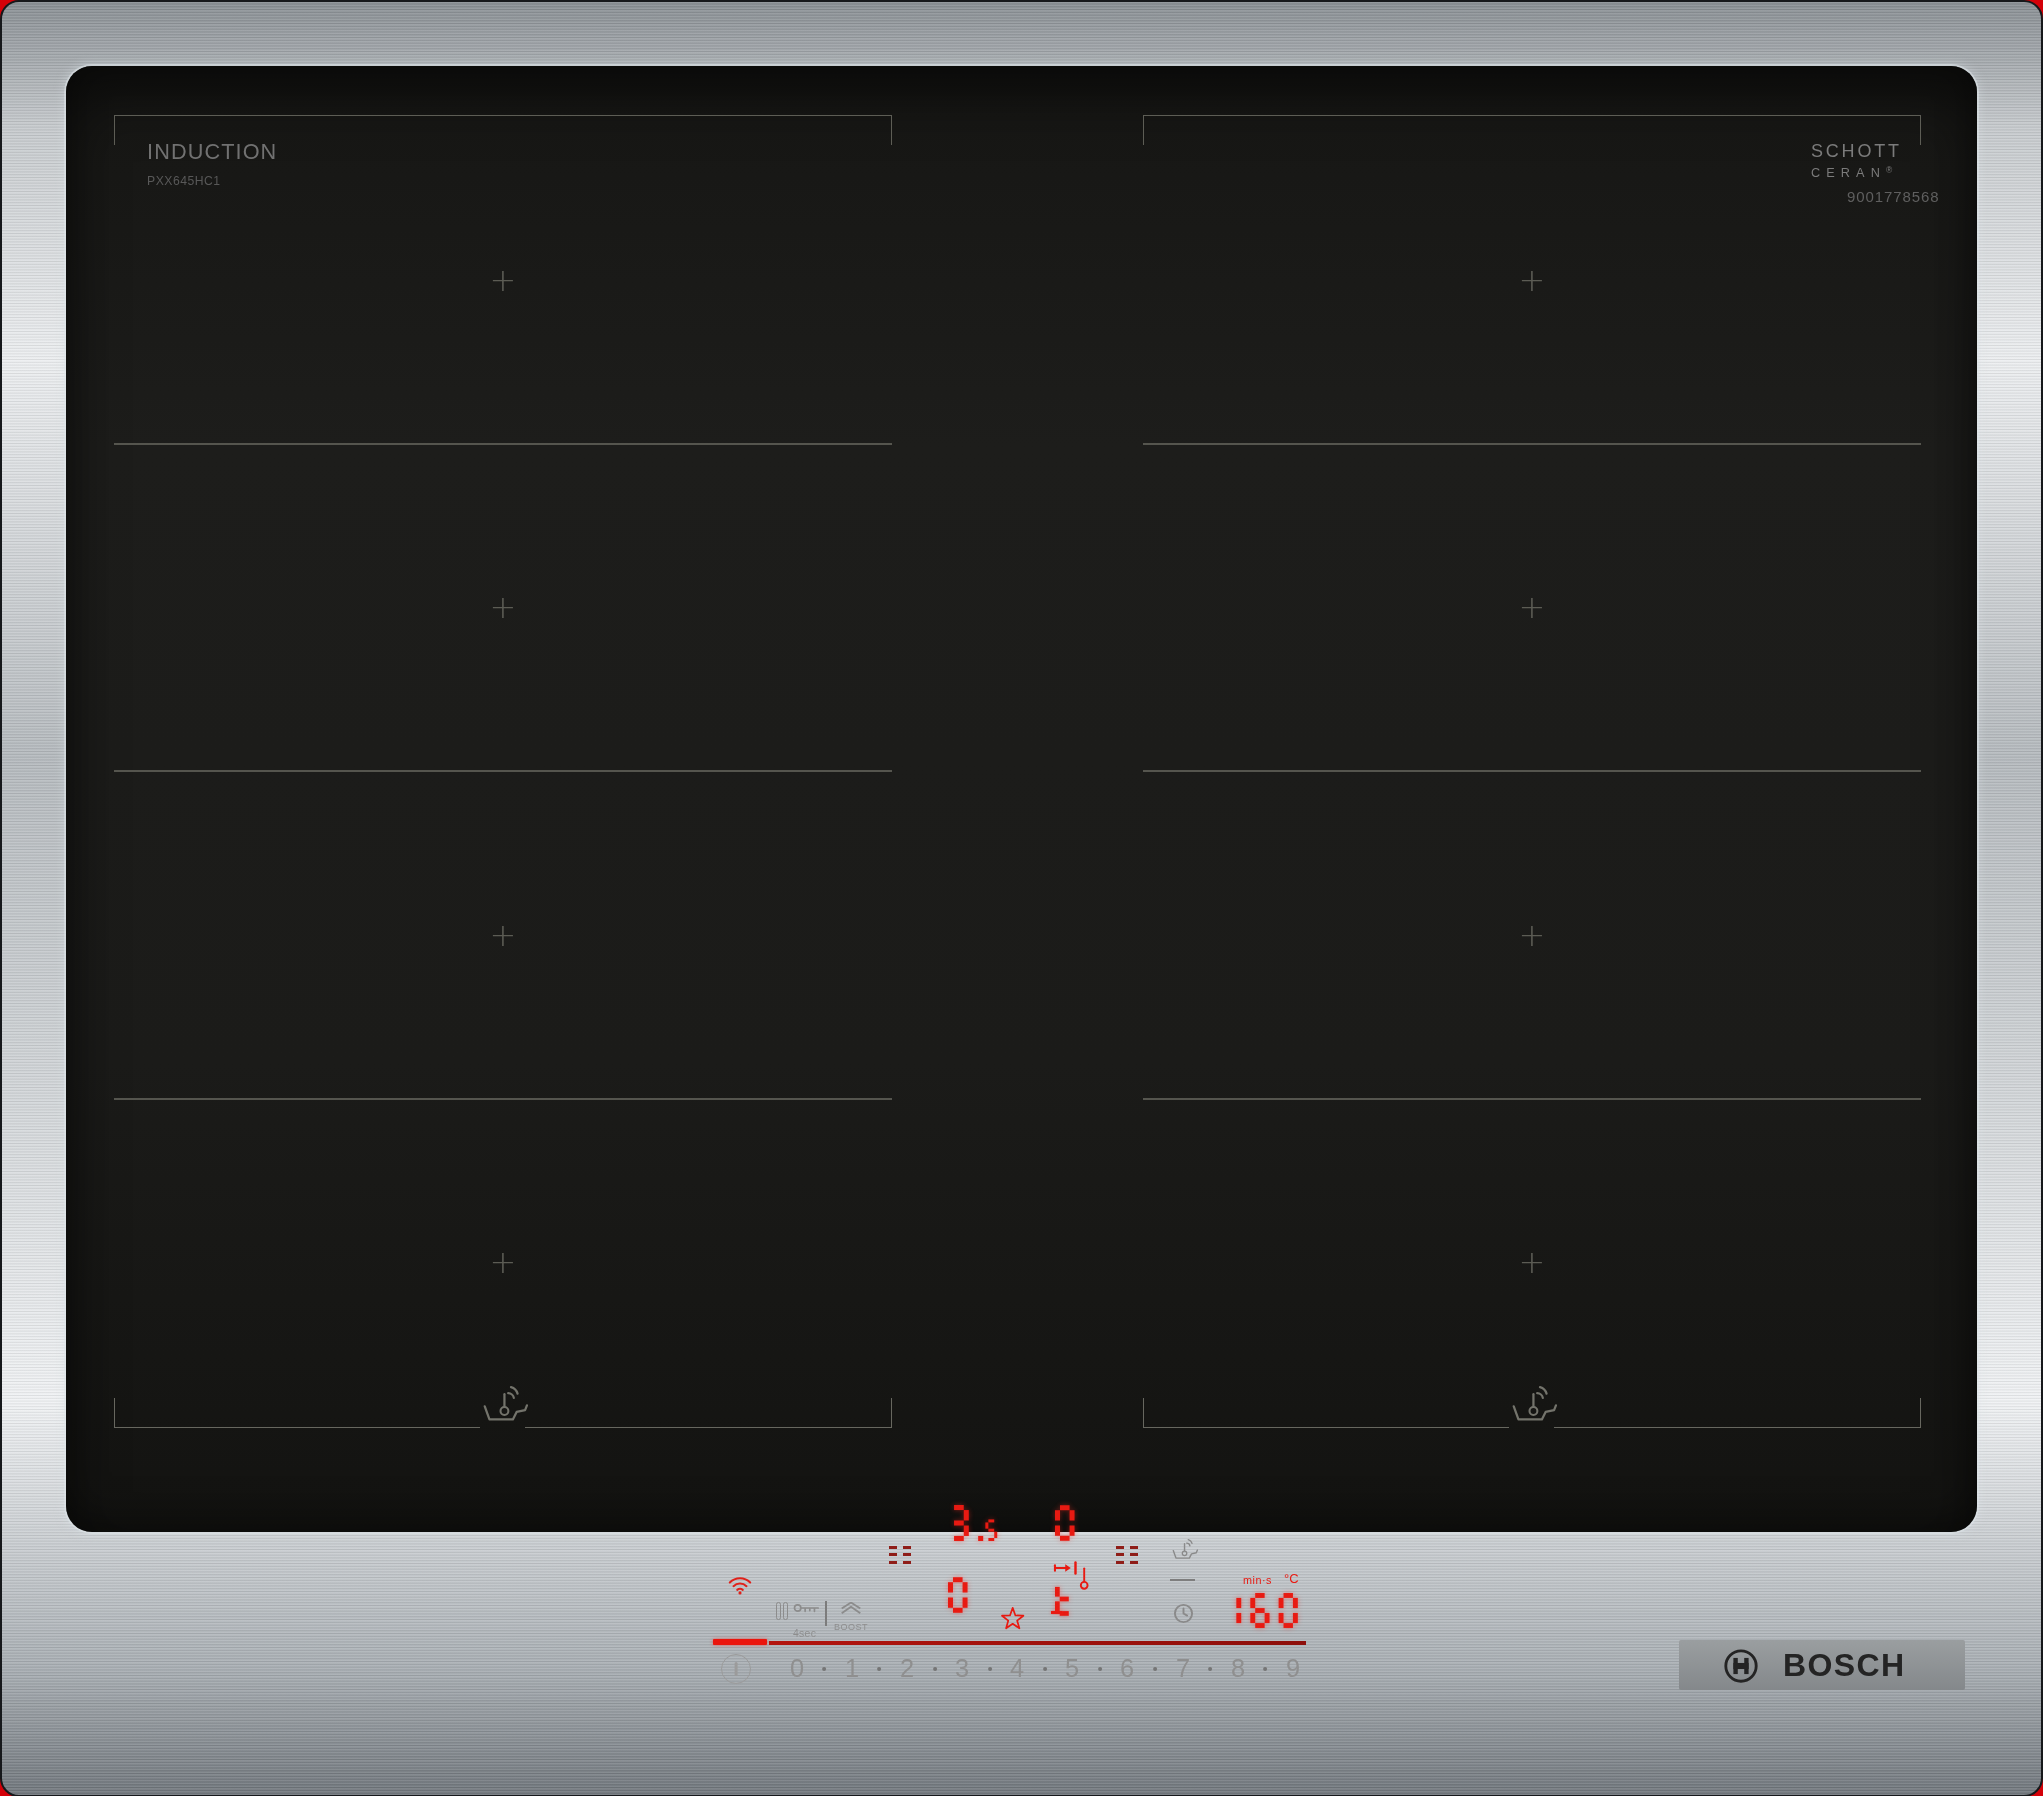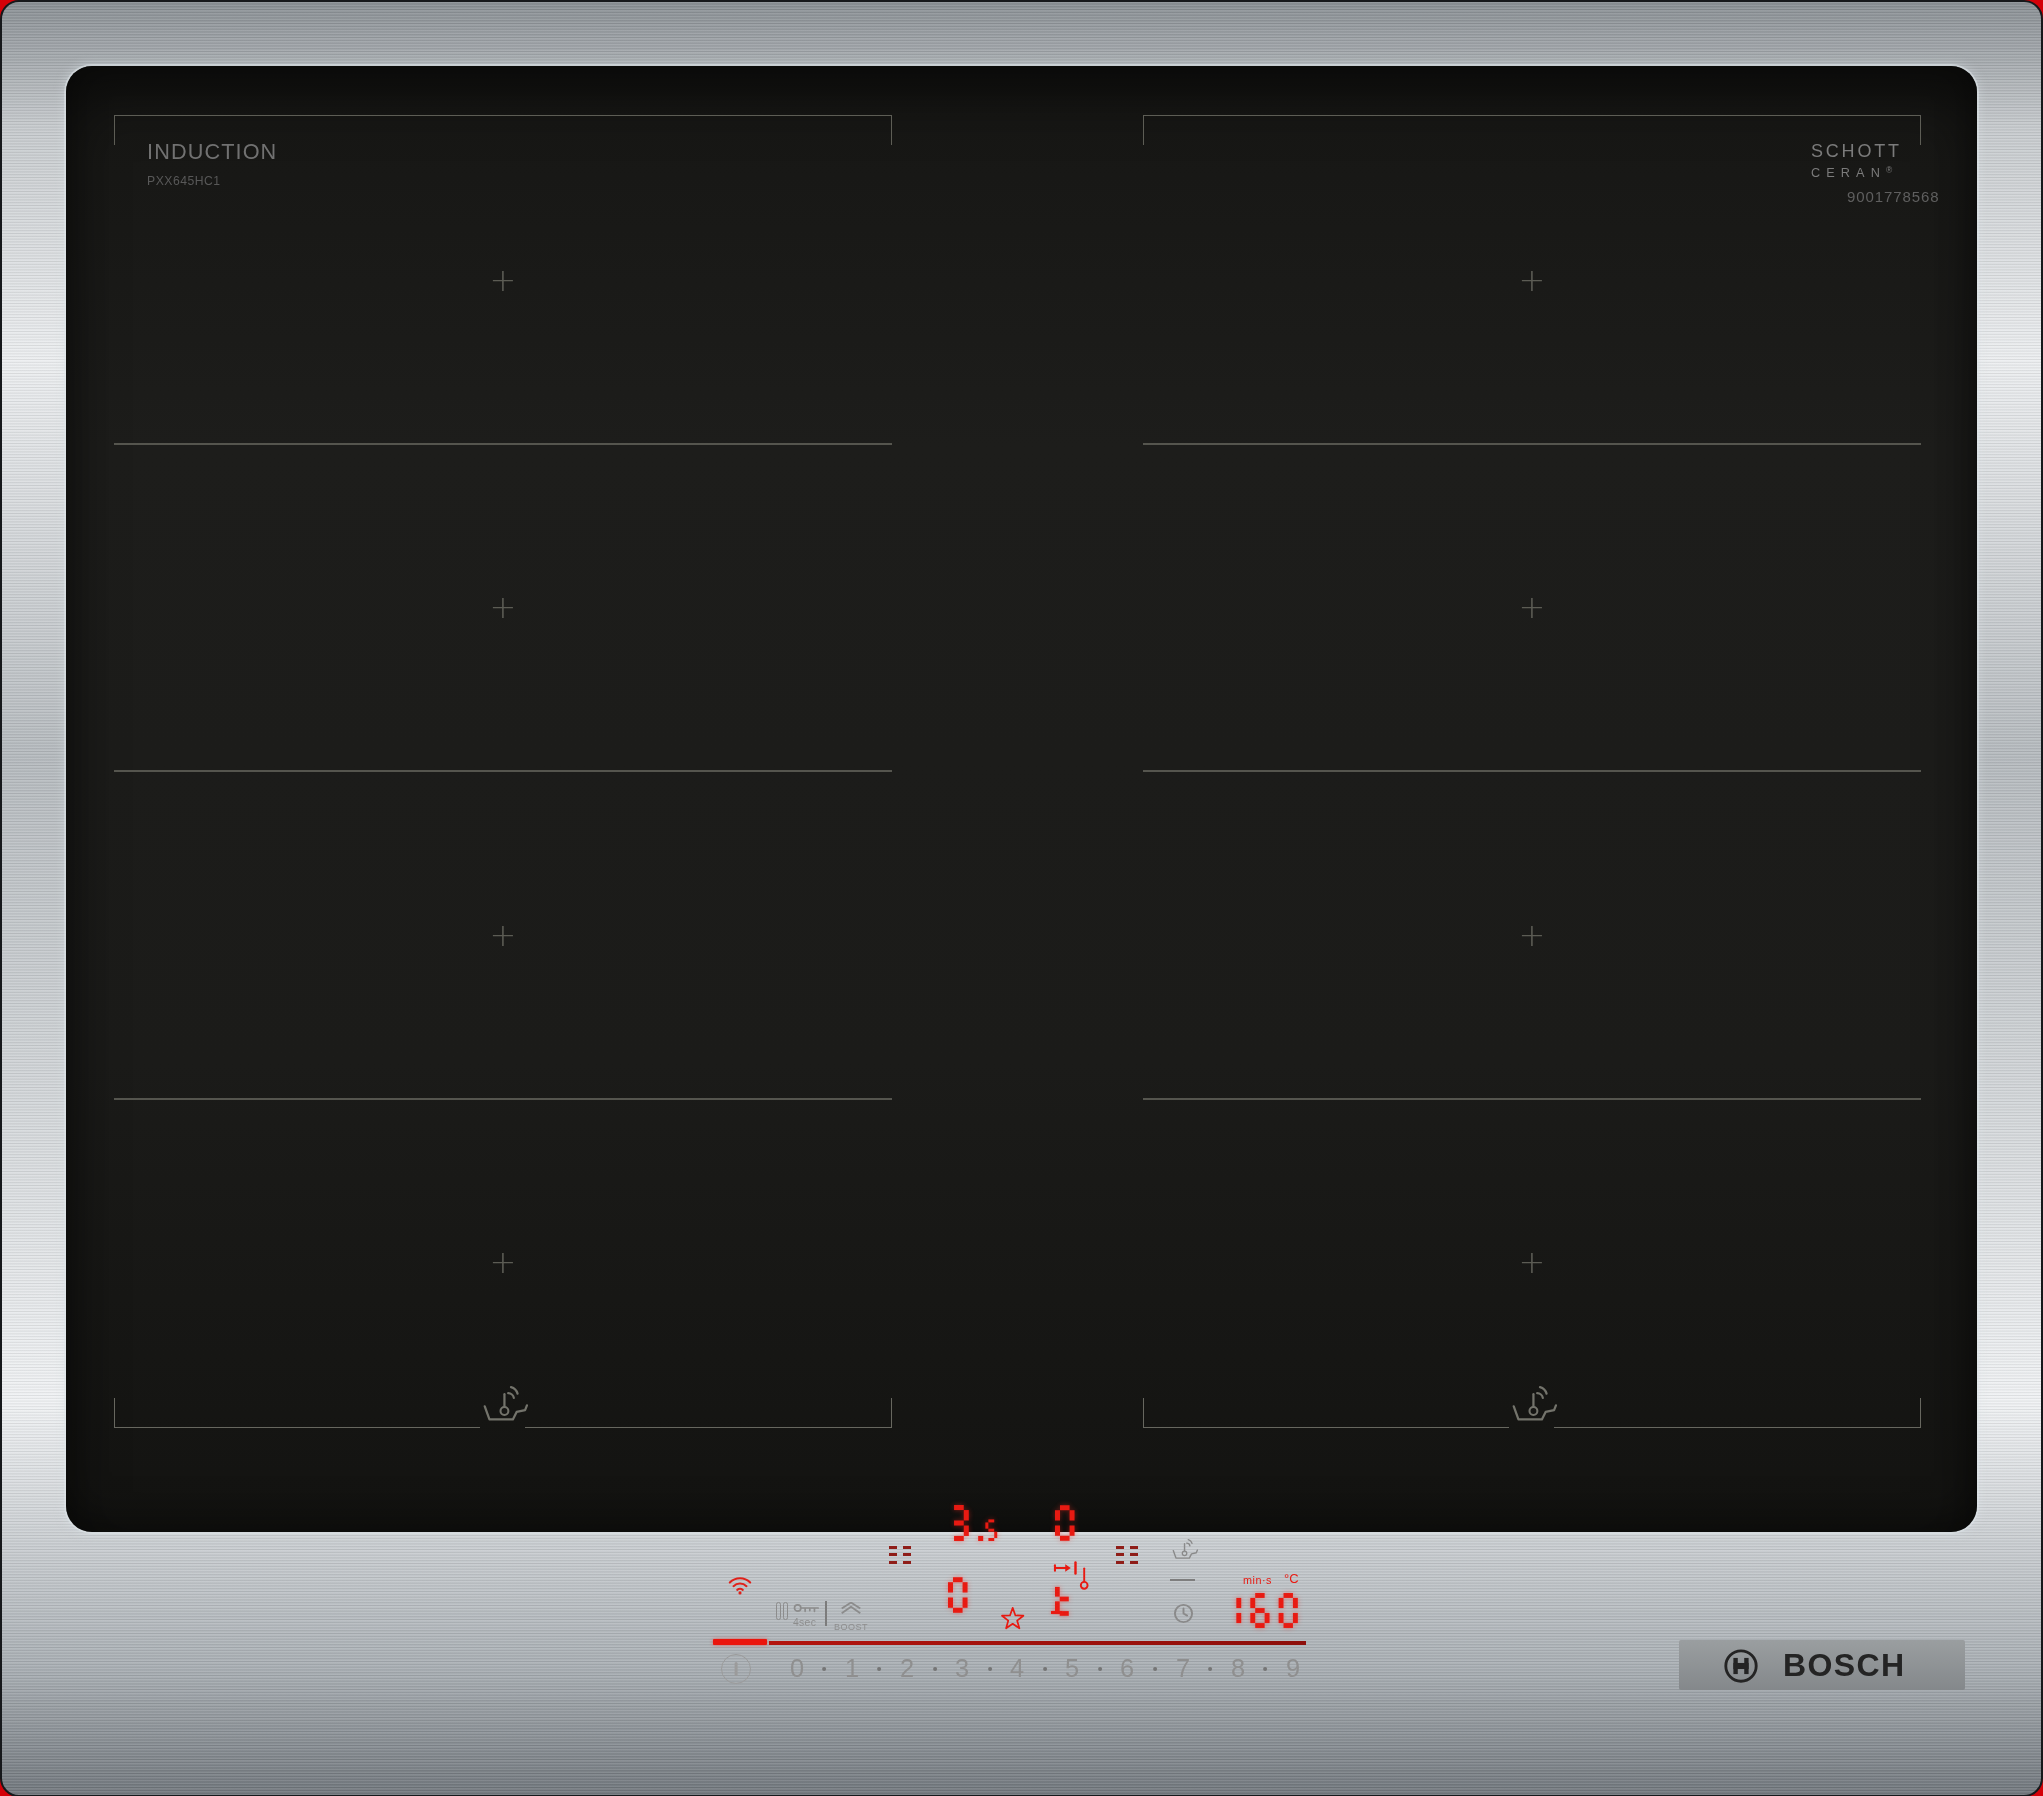--- a/index.html
+++ b/index.html
@@ -63,21 +63,21 @@
   .cp{position:absolute;left:0;top:0;width:100%;height:100%;}
   .abs{position:absolute;}
   .seg{color:var(--red);}
   .seg svg{filter:drop-shadow(0 0 2.8px rgba(255,40,30,.45));display:block;}
   .cursor-dash{position:absolute;left:985px;top:1545px;width:11.3px;height:3.3px;background:var(--red);
     box-shadow:0 0 2.8px rgba(255,40,30,.5);}
   .wifi-key{left:661px;top:1507px;width:26px;height:22.6px;color:#e0211a;}
   .pause-key{left:710px;top:1536px;display:flex;gap:2.8px;}
   .pause-bar{width:4.7px;height:18px;border:1.5px solid #8c8c8c;border-radius:2.4px;}
   .lock-key{left:727px;top:1535px;width:32px;text-align:left;}
-  .lock-label{font-size:10.4px;color:#8e8e8e;margin-top:2px;letter-spacing:0.3px;}
+  .lock-label{font-size:10.4px;color:#8e8e8e;margin-top:13px;letter-spacing:0.3px;}
   .cp-divider{left:759px;top:1535px;width:1.9px;height:25.4px;background:#7c7c7c;}
   .boost-key{left:768px;top:1536px;text-align:center;width:34px;}
   .boost-label{font-size:9px;color:#8e8e8e;letter-spacing:0.5px;margin-top:8px;}
   .dash-bracket{display:flex;gap:6.6px;color:var(--dimred);}
   .dash-bracket .col{display:flex;flex-direction:column;gap:4.7px;}
   .dash-bracket .dash{width:7.5px;height:2.8px;background:currentColor;}
   .db-left{left:823px;top:1480px;}
   .db-right{left:1050px;top:1480px;}
   .transfer-icon{left:987px;top:1495px;width:25.4px;height:14px;color:var(--red);}
   .thermo-icon{left:1013px;top:1500px;width:10.4px;height:24.5px;color:var(--red);}

